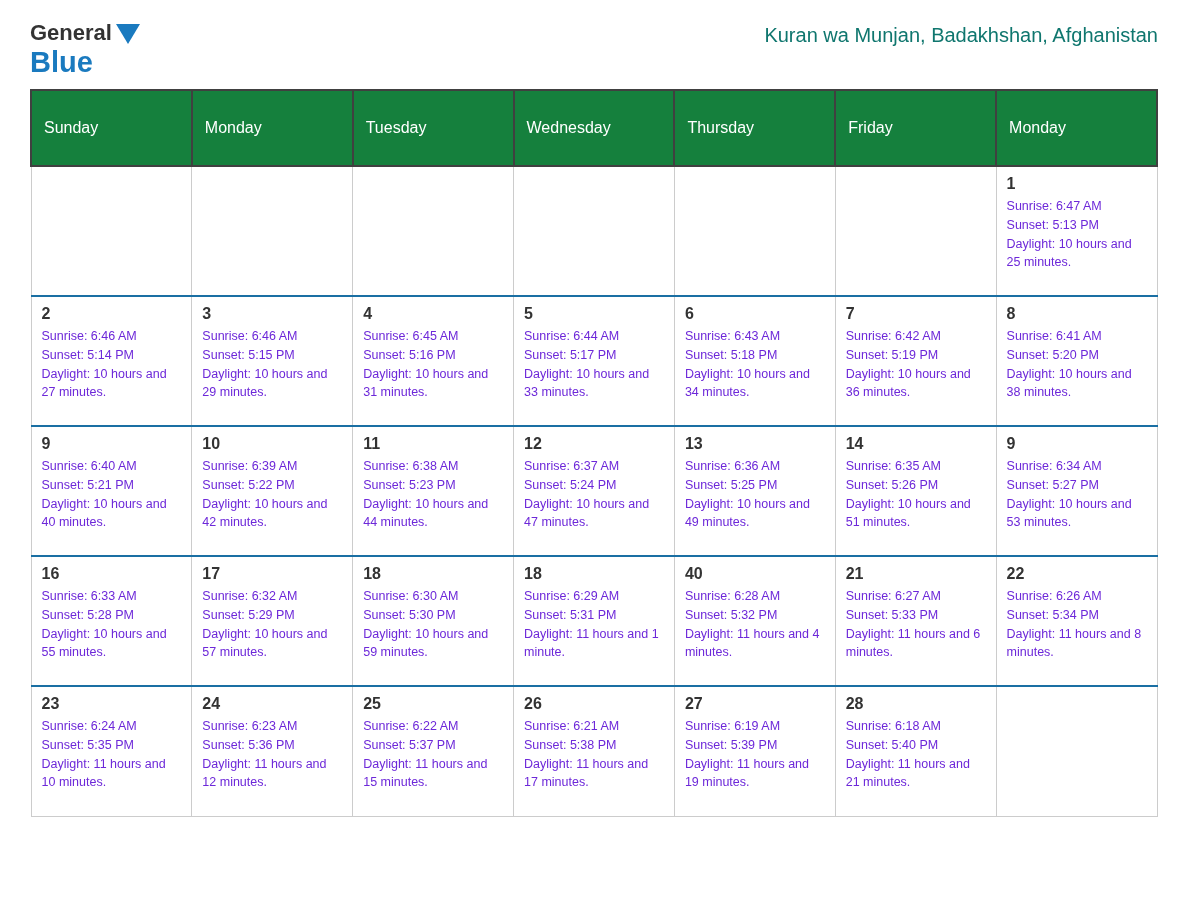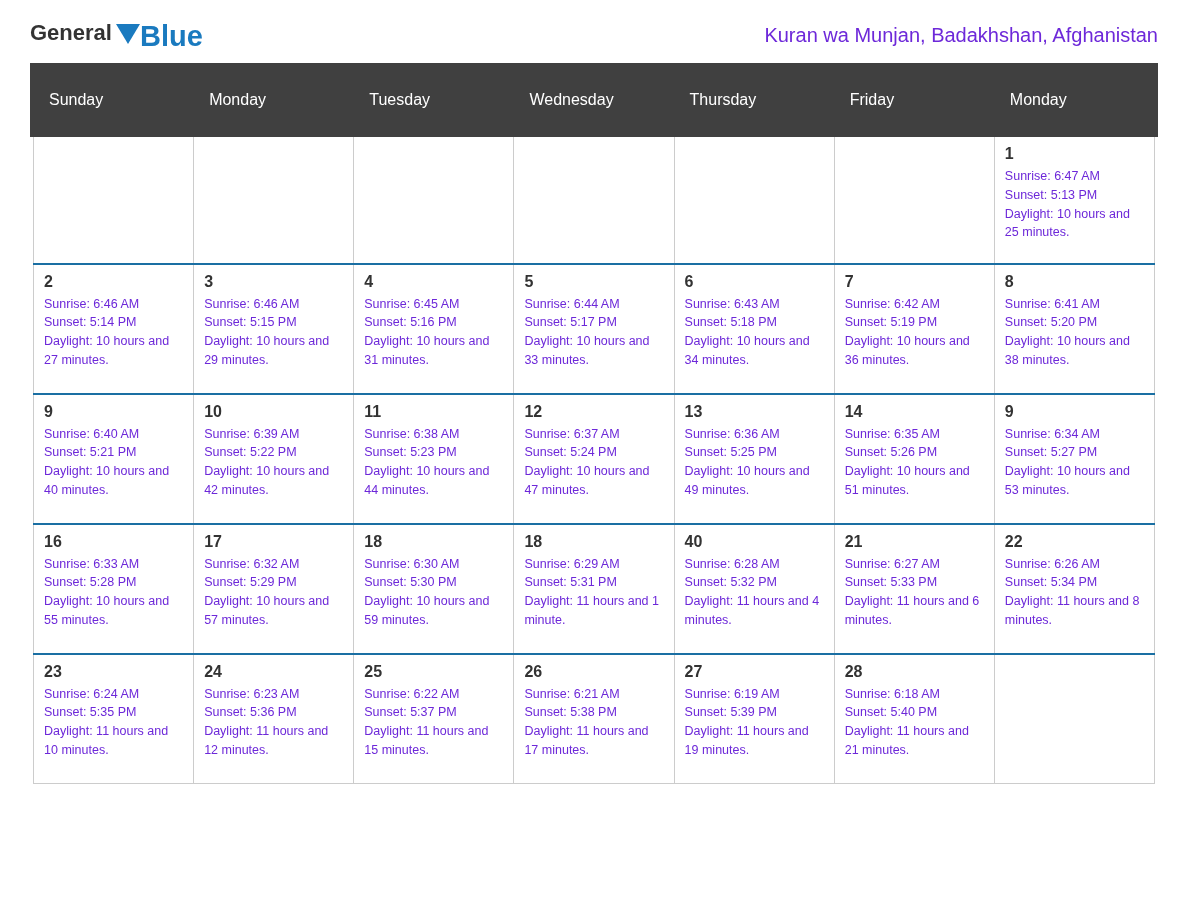--- a/index.html
+++ b/index.html
@@ -12,21 +12,21 @@
       padding: 20px 30px;
     }
     .header {
       display: flex;
       justify-content: space-between;
       align-items: flex-start;
       margin-bottom: 10px;
     }
     .logo {
       display: flex;
-      flex-direction: row;
+      flex-direction: column;
       align-items: flex-start;
       justify-content: center;
     }
     .logo-top {
       display: flex;
       align-items: center;
       font-size: 22px;
       font-weight: bold;
       color: #333;
     }
@@ -48,36 +48,36 @@
       text-align: right;
     }
     .month-title {
       font-size: 52px;
       font-weight: bold;
       color: #222;
       line-height: 1.1;
     }
     .location-subtitle {
       font-size: 20px;
-      color: #6d28d9;
+      color: #0f766e;
       margin-top: 4px;
     }
     .calendar {
       width: 100%;
       border-collapse: collapse;
       margin-top: 10px;
     }
     .calendar th {
-      background-color: #404040;
+      background-color: #15803d;
       color: #fff;
       font-size: 16px;
       font-weight: normal;
-      padding: 21px 12px;
+      padding: 28px 12px;
       text-align: left;
-      border: 7px solid #404040;
+      border: 2px solid #404040;
     }
     .calendar td {
       vertical-align: top;
       border: 1px solid #ccc;
       padding: 8px 10px;
       width: calc(100% / 7);
       min-height: 120px;
       height: 130px;
       font-size: 13px;
       color: #333;

